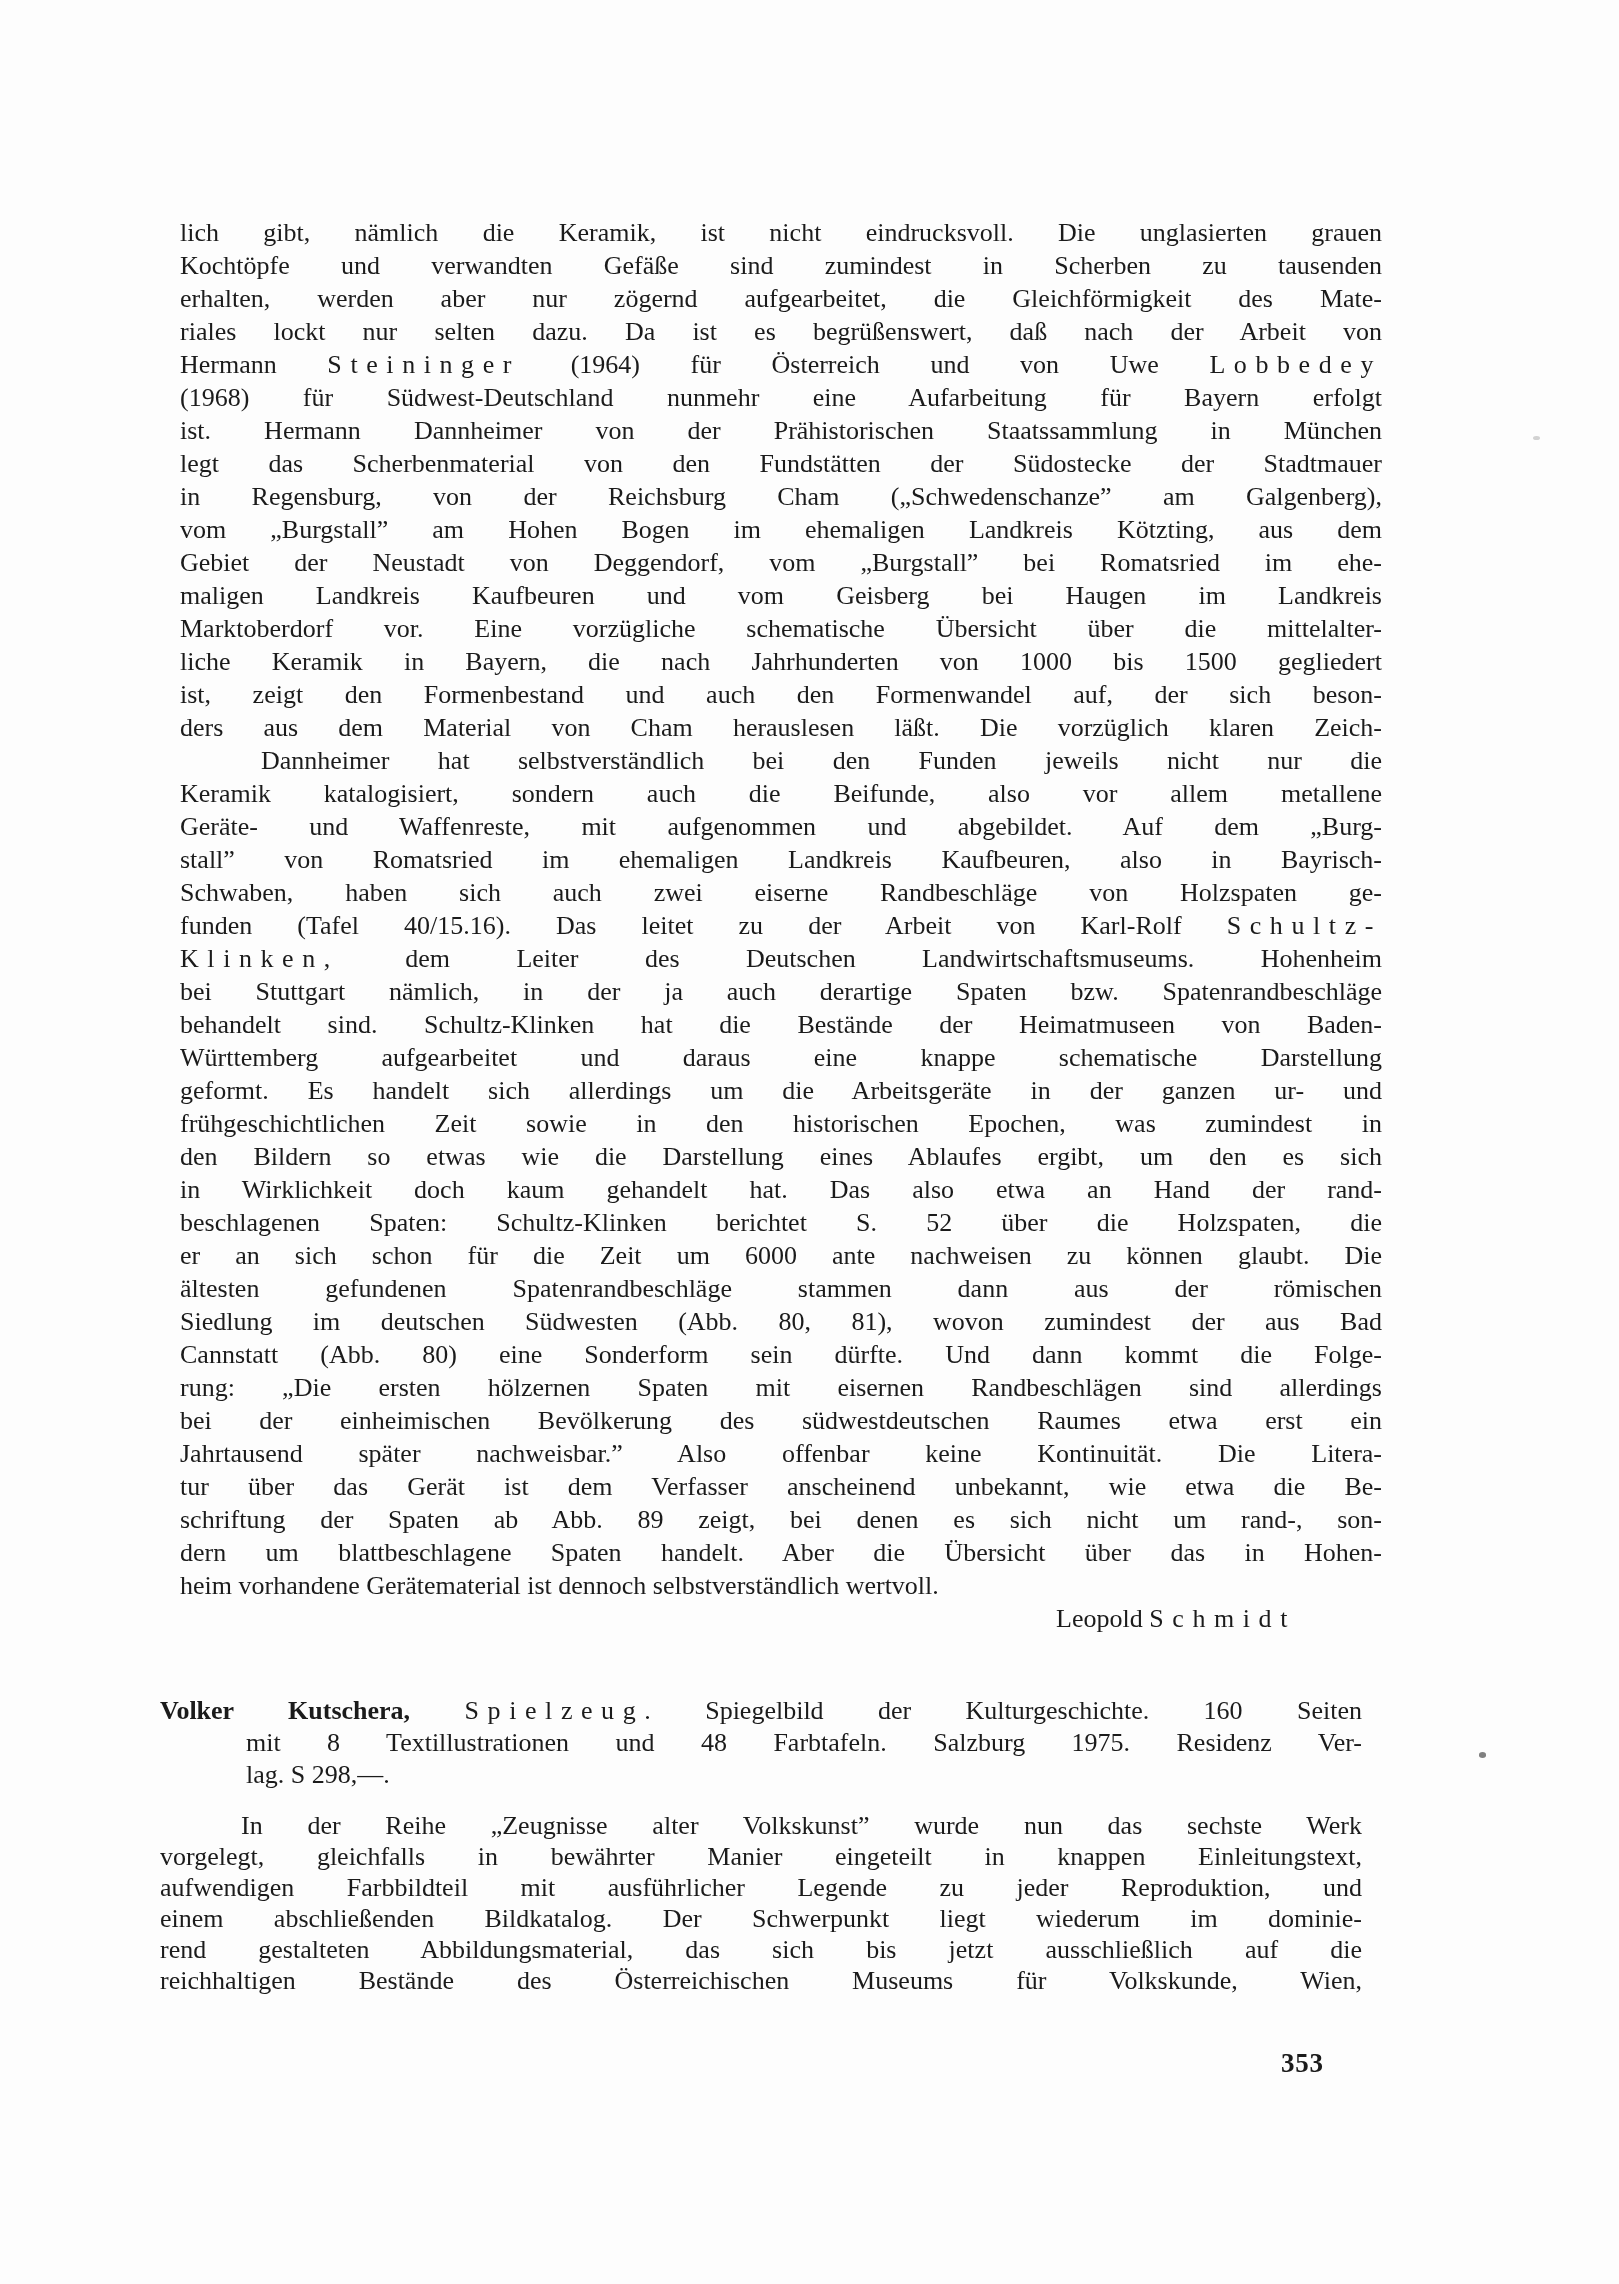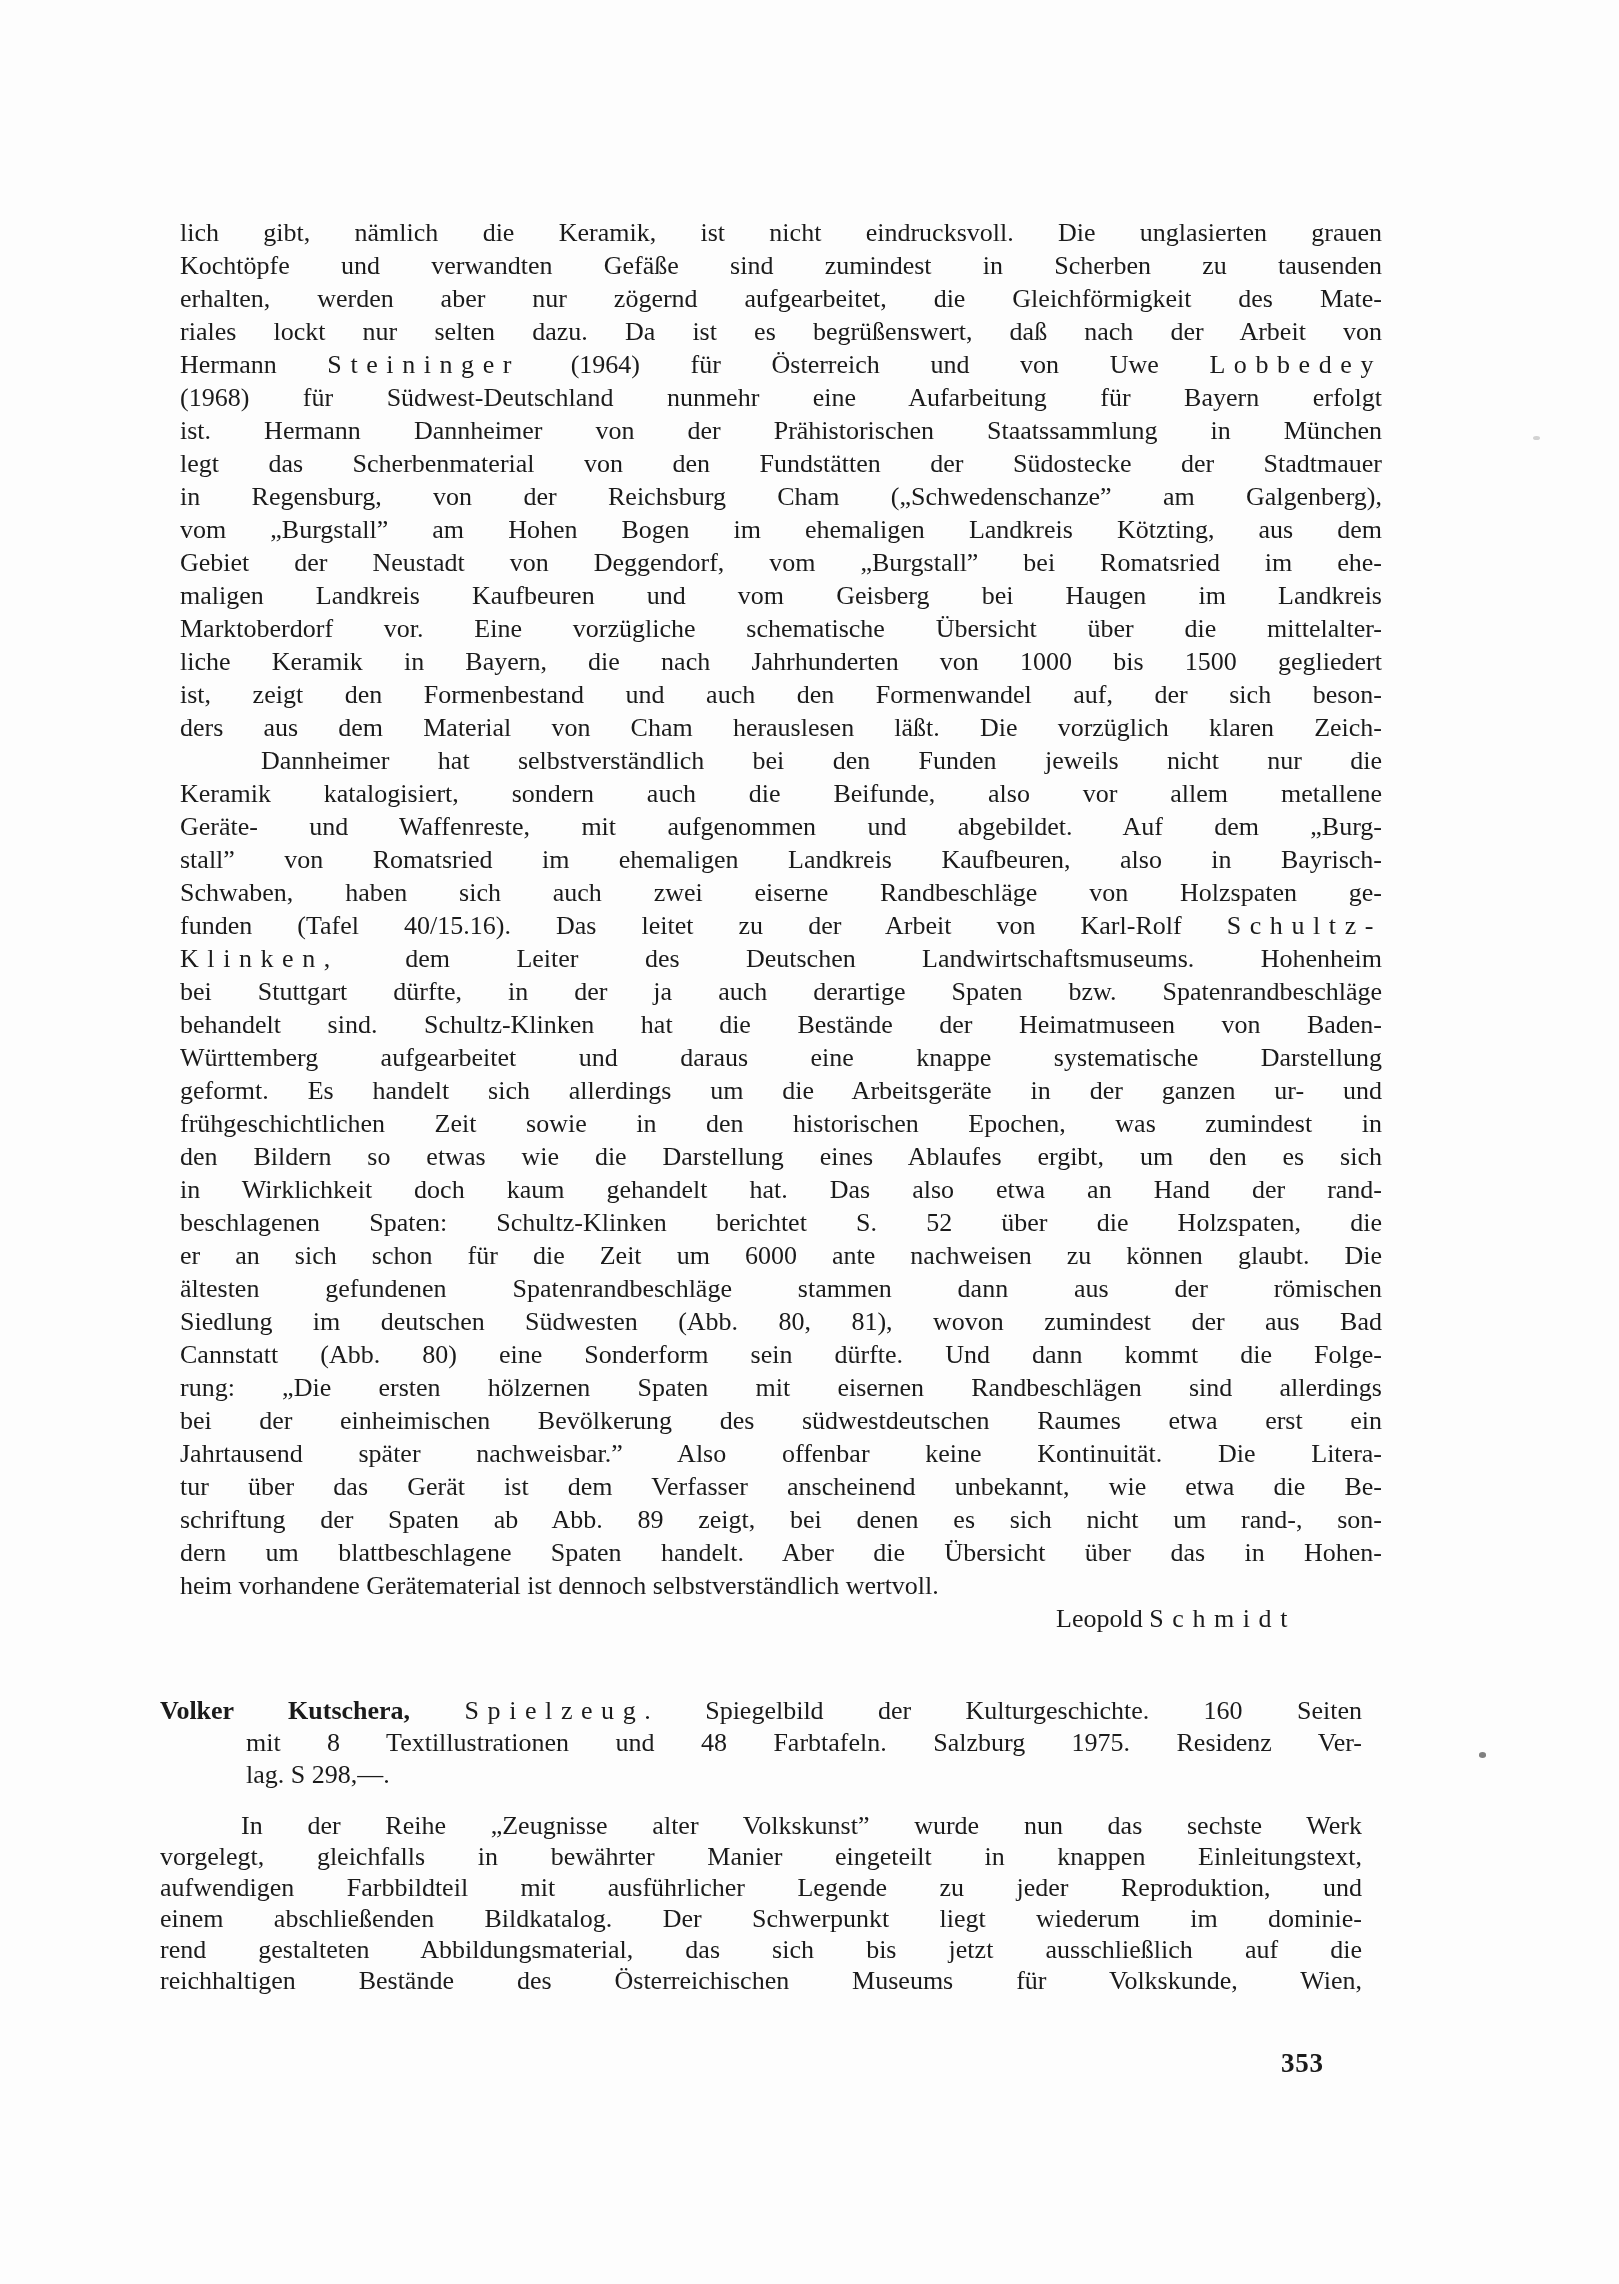--- a/index.html
+++ b/index.html
@@ -83,23 +83,23 @@
     <div class="line j"><span>liche Keramik in Bayern, die nach Jahrhunderten von 1000 bis 1500 gegliedert</span></div>
     <div class="line j"><span>ist, zeigt den Formenbestand und auch den Formenwandel auf, der sich beson-</span></div>
     <div class="line j"><span>ders aus dem Material von Cham herauslesen läßt. Die vorzüglich klaren Zeich-</span></div>
     <div class="line j ind"><span>Dannheimer hat selbstverständlich bei den Funden jeweils nicht nur die</span></div>
     <div class="line j"><span>Keramik katalogisiert, sondern auch die Beifunde, also vor allem metallene</span></div>
     <div class="line j"><span>Geräte- und Waffenreste, mit aufgenommen und abgebildet. Auf dem „Burg-</span></div>
     <div class="line j"><span>stall” von Romatsried im ehemaligen Landkreis Kaufbeuren, also in Bayrisch-</span></div>
     <div class="line j"><span>Schwaben, haben sich auch zwei eiserne Randbeschläge von Holzspaten ge-</span></div>
     <div class="line j"><span>funden (Tafel 40/15.16). Das leitet zu der Arbeit von Karl-Rolf </span><span class="sp">Schultz-</span></div>
     <div class="line j"><span class="sp">Klinken,</span><span> dem Leiter des Deutschen Landwirtschaftsmuseums. Hohenheim</span></div>
-    <div class="line j"><span>bei Stuttgart dürfte, in der ja auch derartige Spaten bzw. Spatenrandbeschläge</span></div>
+    <div class="line j"><span>bei Stuttgart nämlich, in der ja auch derartige Spaten bzw. Spatenrandbeschläge</span></div>
     <div class="line j"><span>behandelt sind. Schultz-Klinken hat die Bestände der Heimatmuseen von Baden-</span></div>
-    <div class="line j"><span>Württemberg aufgearbeitet und daraus eine knappe systematische Darstellung</span></div>
+    <div class="line j"><span>Württemberg aufgearbeitet und daraus eine knappe schematische Darstellung</span></div>
     <div class="line j"><span>geformt. Es handelt sich allerdings um die Arbeitsgeräte in der ganzen ur- und</span></div>
     <div class="line j"><span>frühgeschichtlichen Zeit sowie in den historischen Epochen, was zumindest in</span></div>
     <div class="line j"><span>den Bildern so etwas wie die Darstellung eines Ablaufes ergibt, um den es sich</span></div>
     <div class="line j"><span>in Wirklichkeit doch kaum gehandelt hat. Das also etwa an Hand der rand-</span></div>
     <div class="line j"><span>beschlagenen Spaten: Schultz-Klinken berichtet S. 52 über die Holzspaten, die</span></div>
     <div class="line j"><span>er an sich schon für die Zeit um 6000 ante nachweisen zu können glaubt. Die</span></div>
     <div class="line j"><span>ältesten gefundenen Spatenrandbeschläge stammen dann aus der römischen</span></div>
     <div class="line j"><span>Siedlung im deutschen Südwesten (Abb. 80, 81), wovon zumindest der aus Bad</span></div>
     <div class="line j"><span>Cannstatt (Abb. 80) eine Sonderform sein dürfte. Und dann kommt die Folge-</span></div>
     <div class="line j"><span>rung: „Die ersten hölzernen Spaten mit eisernen Randbeschlägen sind allerdings</span></div>

